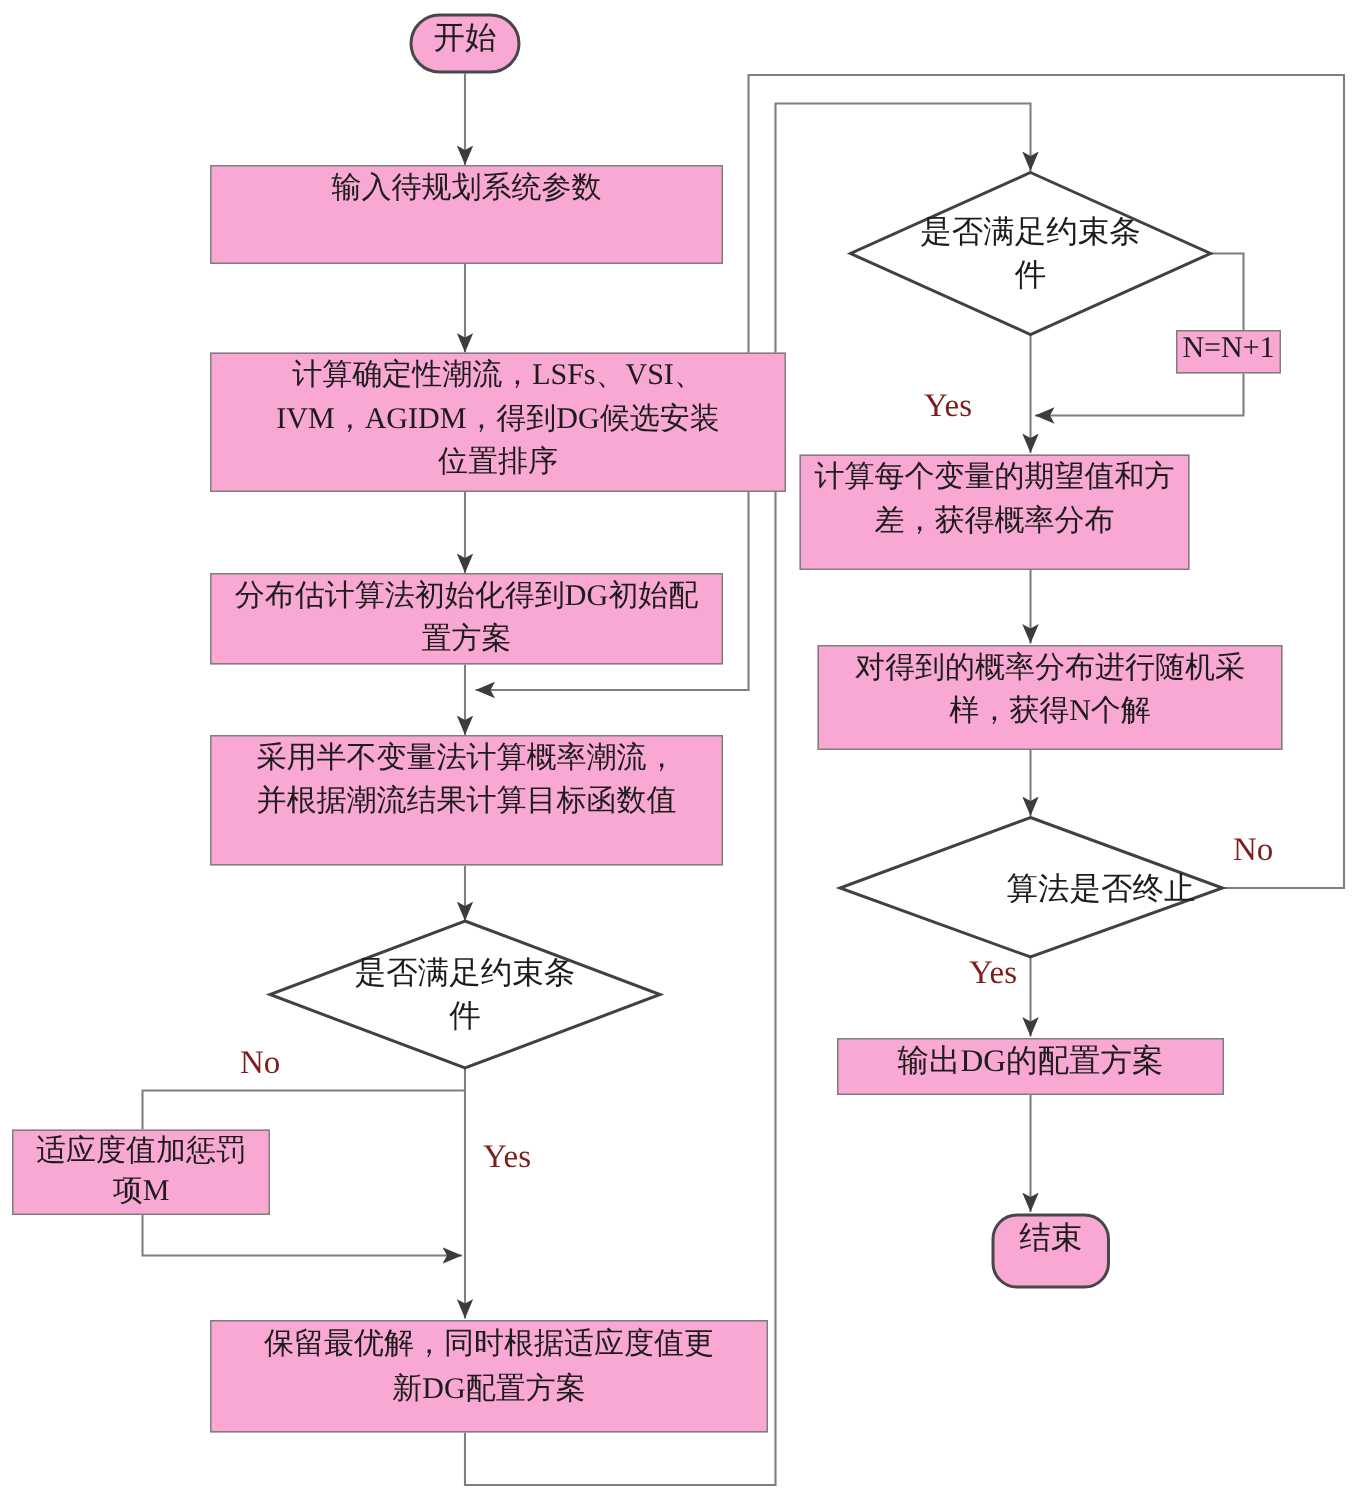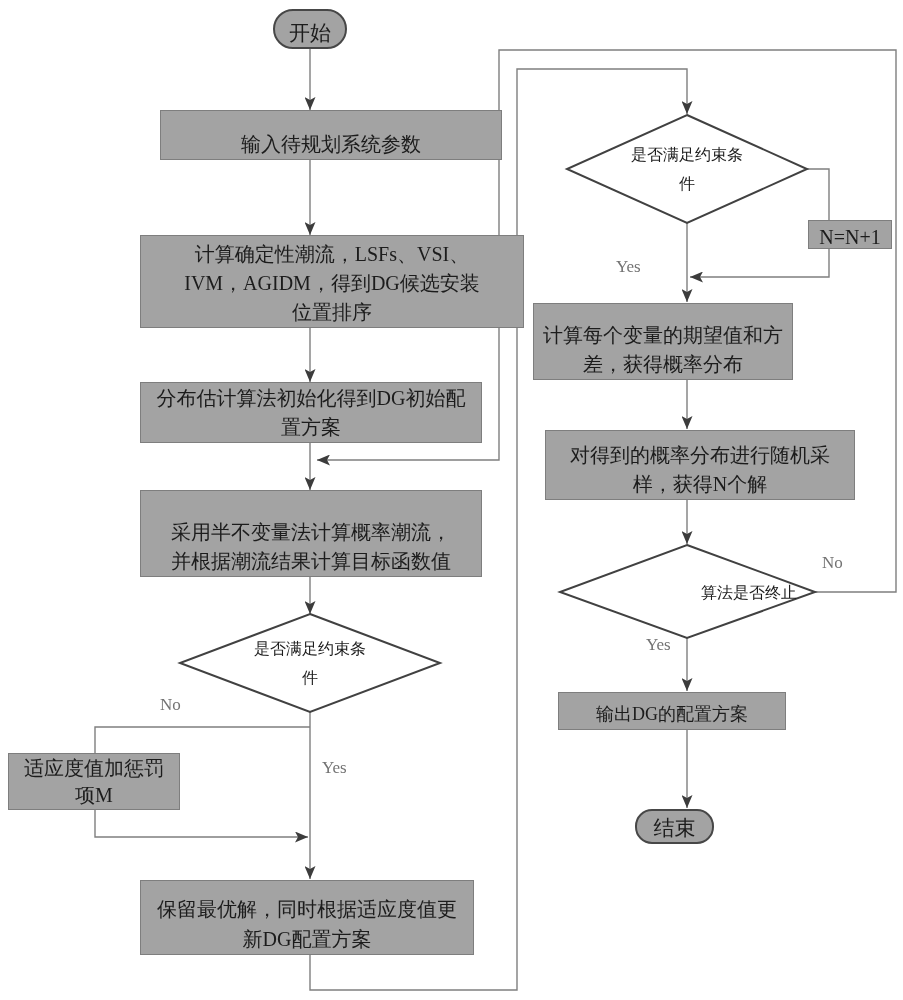--- a/index.html
+++ b/index.html
@@ -9,50 +9,50 @@
     height: 1000px;
     background: #ffffff;
     font-family: "Liberation Serif", "DejaVu Serif", serif;
     color: #1c1c1c;
     overflow: hidden;
   }
   svg.wires { position: absolute; left: 0; top: 0; width: 903px; height: 1000px; }
   .box {
     position: absolute;
     border: 1px solid #7e7e7e;
-    background: #a3a3a3;
+    background: #f9a8d4;
     display: flex;
-    align-items: flex-end;
+    align-items: flex-start;
     justify-content: center;
     text-align: center;
     box-sizing: border-box;
   }
   .lbl {
     white-space: pre-line;
     display: block;
     width: 100%;
     text-align: center;
   }
   .rounded {
     border: 2px solid #474747;
     border-radius: 20px;
     font-size: 21px;
   }
   .proc { font-size: 20px; line-height: 29px; }
   .dtext {
     position: absolute;
     text-align: center;
     white-space: pre-line;
-    font-size: 16px;
+    font-size: 21px;
     line-height: 29px;
   }
   .elabel {
     position: absolute;
-    font-size: 17px;
-    color: #737373;
+    font-size: 22px;
+    color: #7f1d1d;
   }
   .small { font-size: 19px; line-height: 22px; }
 </style>
 </head>
 <body>
 
 <div class="stage">
 
   <svg class="wires" viewBox="0 0 903 1000" xmlns="http://www.w3.org/2000/svg">
     <defs>
@@ -85,25 +85,25 @@
       <polygon points="310,614 440,663 310,712 180,663"></polygon>
       <polygon points="687,115 807,169 687,223 567,169"></polygon>
       <polygon points="687,545 815,592 687,638 560,592"></polygon>
     </g>
   </svg>
 
   <div class="box rounded" style="left:273px; top:9px; width:74px; height:40px;">
     <span class="lbl">开始</span>
   </div>
 
-  <div class="box rounded" style="left:635px; top:809px; width:79px; height:35px; border-radius:17px;">
+  <div class="box rounded" style="left:661px; top:809px; width:79px; height:50px; border-radius:17px;">
     <span class="lbl">结束</span>
   </div>
 
-  <div class="box proc" style="left:140px; top:110px; width:342px; height:50px;margin-left:20px;">
+  <div class="box proc" style="left:140px; top:110px; width:342px; height:66px;">
     <span class="lbl">输入待规划系统参数</span>
   </div>
 
   <div class="box proc" style="left:140px; top:235px; width:384px; height:93px;">
     <span class="lbl">计算确定性潮流，LSFs、VSI、
 IVM，AGIDM，得到DG候选安装
 位置排序</span>
   </div>
 
   <div class="box proc" style="left:140px; top:490px; width:342px; height:87px;">
@@ -114,40 +114,40 @@
   <div class="box proc" style="left:140px; top:382px; width:342px; height:61px;">
     <span class="lbl">分布估计算法初始化得到DG初始配
 置方案</span>
   </div>
 
   <div class="box proc" style="left:8px; top:753px; width:172px; height:57px; line-height:27px;">
     <span class="lbl">适应度值加惩罚
 项M</span>
   </div>
 
-  <div class="box proc" style="left:140px; top:880px; width:334px; height:75px; line-height:30px;">
+  <div class="box proc" style="left:140px; top:880px; width:372px; height:75px; line-height:30px;">
     <span class="lbl">保留最优解，同时根据适应度值更
 新DG配置方案</span>
   </div>
 
-  <div class="box small" style="left:784px; top:220px; width:84px; height:29px; font-size:20px;margin-left:24px;">
+  <div class="box small" style="left:784px; top:220px; width:70px; height:29px; font-size:20px;">
     <span class="lbl">N=N+1</span>
   </div>
 
   <div class="box proc" style="left:533px; top:303px; width:260px; height:77px;">
     <span class="lbl">计算每个变量的期望值和方
 差，获得概率分布</span>
   </div>
 
   <div class="box proc" style="left:533px; top:430px; width:310px; height:70px;margin-left:12px;">
     <span class="lbl">对得到的概率分布进行随机采
 样，获得N个解</span>
   </div>
 
-  <div class="box proc" style="left:558px; top:692px; width:228px; height:38px; font-size:18px;">
+  <div class="box proc" style="left:558px; top:692px; width:258px; height:38px; font-size:21px;">
     <span class="lbl">输出DG的配置方案</span>
   </div>
 
   <div class="dtext" style="left:200px; top:634px; width:220px;">是否满足约束条
 件</div>
 
   <div class="dtext" style="left:587px; top:140px; width:200px;">是否满足约束条
 件</div>
 
   <div class="dtext" style="left:577px; top:578px; width:220px;text-align:right;">算法是否终止</div>

